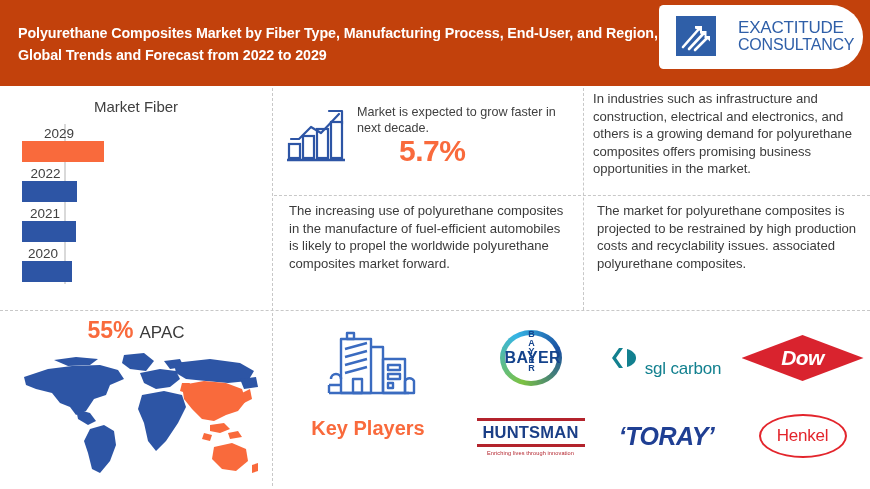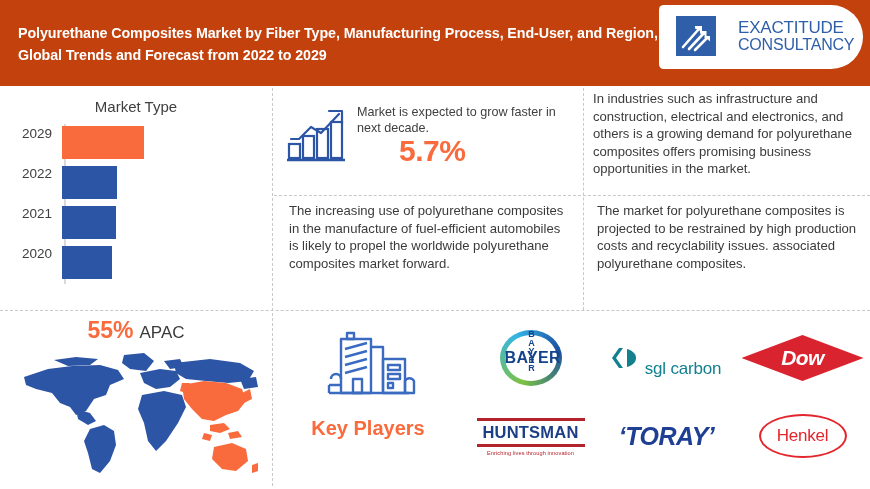--- a/index.html
+++ b/index.html
@@ -25,21 +25,21 @@
   
   .vdash{position:absolute;width:0;border-left:1px dashed #c8c8c8;}
   .hdash{position:absolute;height:0;border-top:1px dashed #c8c8c8;}
 
   
   .chart-panel{position:absolute;left:0;top:86px;width:272px;height:224px;}
   .chart-title{position:absolute;left:0;top:12px;width:272px;text-align:center;
       font-size:15px;color:#404040;}
   .chart-area{position:absolute;left:20px;top:38px;width:232px;height:170px;}
   .axis{position:absolute;left:44px;top:0;width:2px;height:160px;background:#d9d9d9;}
-  .row{position:absolute;left:0;height:36px;display:flex;}
+  .row{position:absolute;left:0;height:36px;display:flex;align-items:center;flex-direction:column;}
   .row .lbl{width:40px;text-align:right;font-size:13.5px;color:#404040;padding-right:8px;
       box-sizing:border-box;}
   .bar{height:33px;margin-left:2px;}
 
   
   .growth-panel{position:absolute;left:273px;top:86px;width:310px;height:108px;}
   .growth-icon{position:absolute;left:12px;top:16px;width:66px;height:62px;}
   .growth-text{position:absolute;left:84px;top:18px;width:216px;
       font-size:12.6px;line-height:16px;color:#3f3f3f;}
   .growth-pct{position:absolute;left:126px;top:48px;font-size:30px;font-weight:bold;
@@ -133,21 +133,21 @@
       </div>
     </div>
   </div>
 
   <div class="vdash" style="left:272px;top:88px;height:398px;"></div>
   <div class="vdash" style="left:583px;top:88px;height:222px;"></div>
   <div class="hdash" style="left:274px;top:195px;width:596px;"></div>
   <div class="hdash" style="left:0px;top:310px;width:870px;"></div>
 
   <div class="chart-panel">
-    <div class="chart-title">Market Type</div>
+    <div class="chart-title">Market Fiber</div>
     <div class="chart-area">
       <div class="axis"></div>
       <div class="row" style="top:2px">
         <span class="lbl">2029</span>
         <span class="bar" style="width:82px;background:#f96a3c"></span>
       </div>
       <div class="row" style="top:42px">
         <span class="lbl">2022</span>
         <span class="bar" style="width:55px;background:#2d55a5"></span>
       </div>

